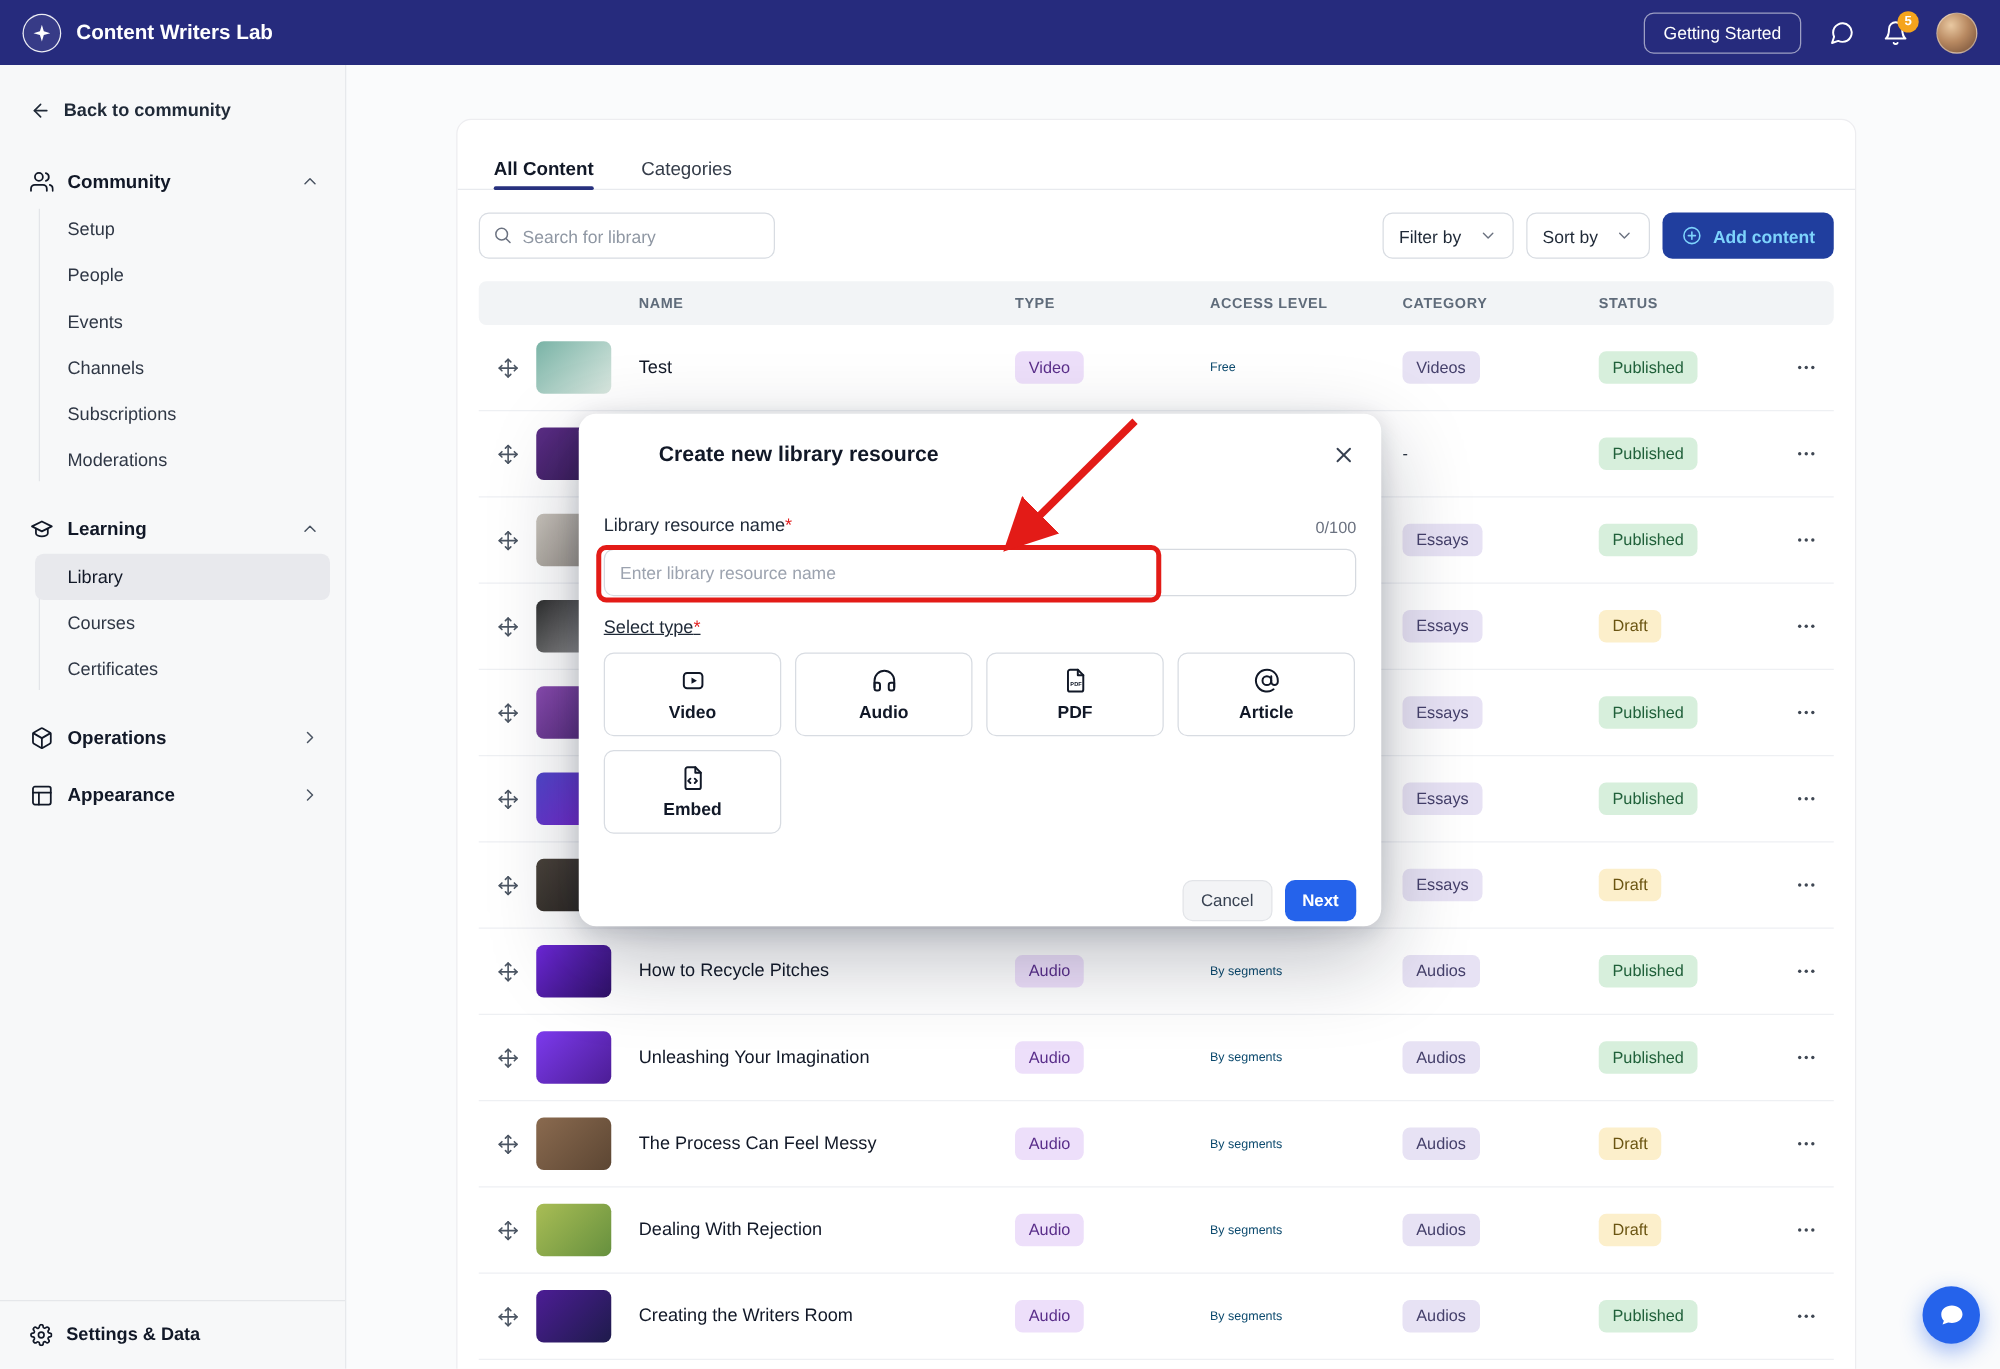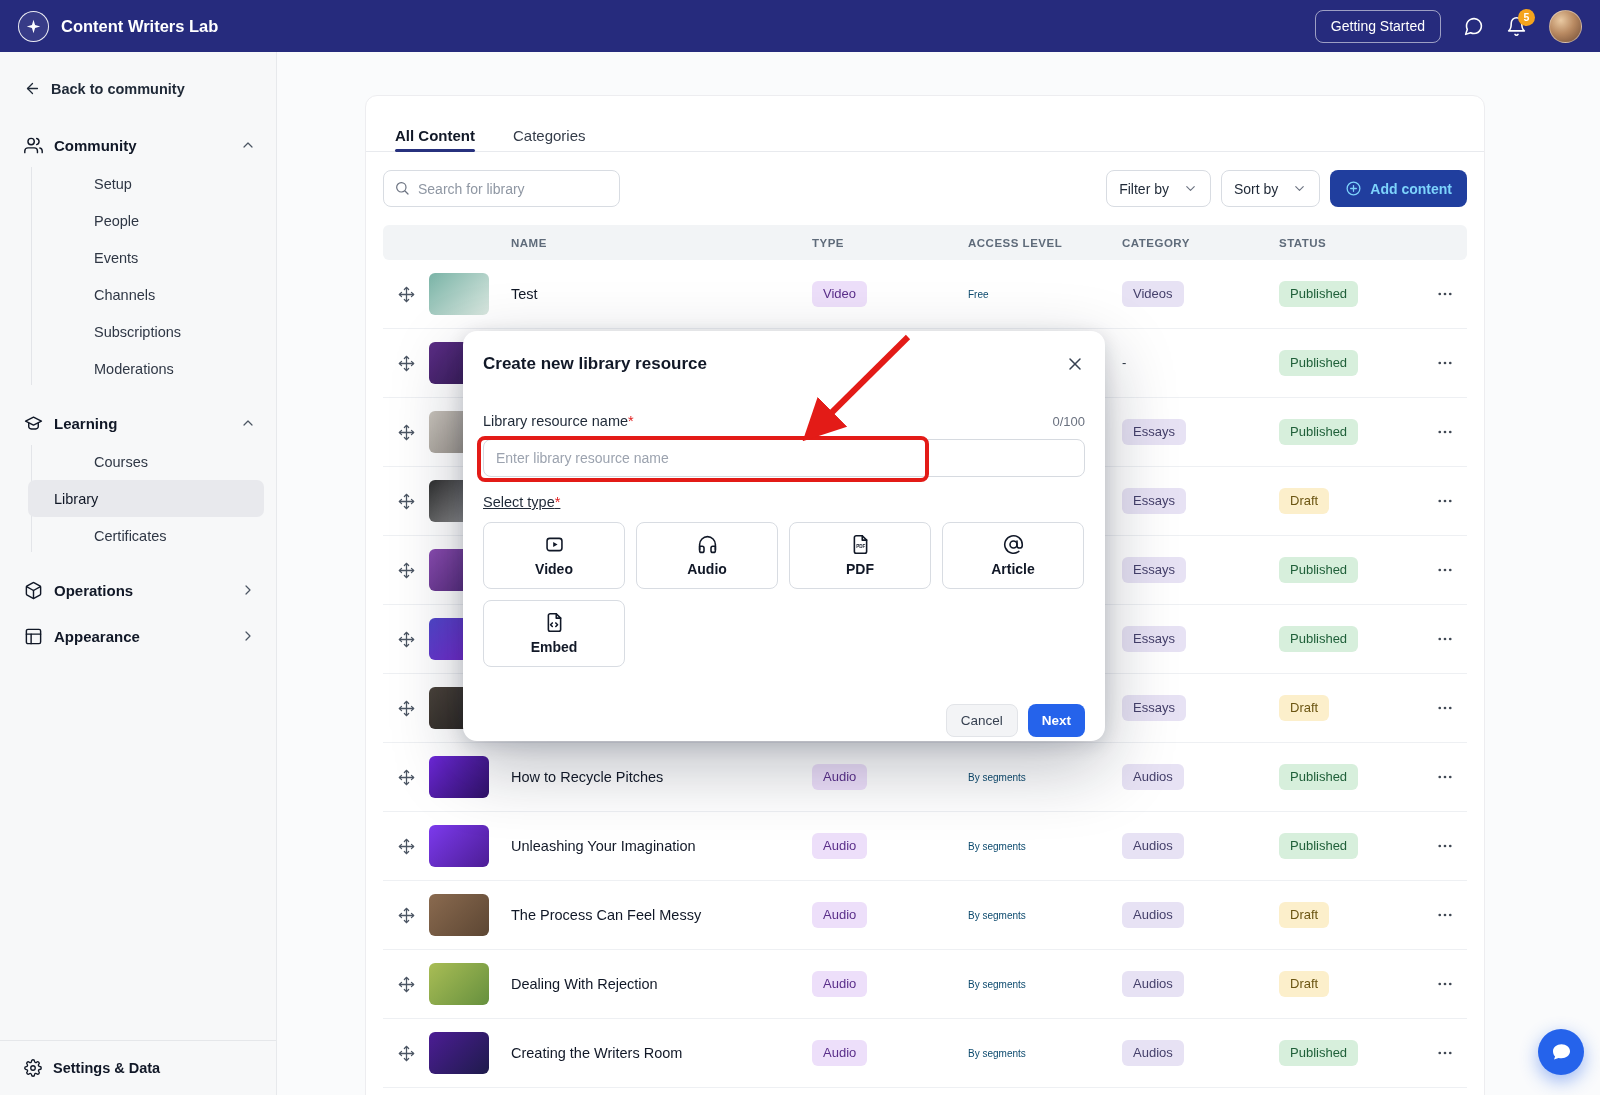--- a/index.html
+++ b/index.html
@@ -28,21 +28,21 @@
 
   
   .sidebar { position:absolute; left:0; top:52px; bottom:0; width:277px; background:#f7f8f9;
     border-right:1px solid #e7e9ec; padding-top:28px; z-index:10; }
   .back-row { display:flex; align-items:center; gap:10px; padding:0 24px; font-size:14.5px; font-weight:700; color:#1f2937; cursor:pointer; margin-bottom:30px; }
   .section-row { display:flex; align-items:center; gap:11px; height:36px; padding:0 20px 0 24px;
     font-size:15px; font-weight:700; color:#111827; cursor:pointer; }
   .section-row .chev { margin-left:auto; color:#4b5563; }
   .sub-list { position:relative; padding:2px 0 4px; }
   .sub-list:before { content:""; position:absolute; left:31px; top:4px; bottom:6px; width:1px; background:#e3e5e9; }
-  .sub-item { height:37px; display:flex; align-items:center; padding-left:78px; font-size:14.5px; color:#2f3745; cursor:pointer; position:relative;margin-left:16px; }
+  .sub-item { height:37px; display:flex; align-items:center; padding-left:54px; font-size:14.5px; color:#2f3745; cursor:pointer; position:relative; }
   .sub-item.selected { background:var(--selected-item-bg,#e8e9ed); border-radius:7px; margin:0 12px 0 28px; padding-left:26px; font-weight:500; color:#111827; }
   .side-gap { height:14px; }
   .settings-row { position:absolute; left:0; right:0; bottom:0; height:55px; border-top:1px solid #e5e7ea;
     display:flex; align-items:center; gap:11px; padding:0 24px; font-size:14.5px; font-weight:700; color:#111827; cursor:pointer; background:#f7f8f9; }
 
   
   .content { position:absolute; left:277px; top:52px; right:0; bottom:0; background:#fafbfc; }
   .card { position:absolute; left:88px; top:43px; width:1120px; height:1040px; background:#fff;
     border:1px solid #ededf0; border-radius:12px 12px 0 0; overflow:hidden; }
   .tabbar { display:flex; gap:38px; padding:0 29px; height:56px; align-items:flex-end; border-bottom:1px solid #e8eaee; }
@@ -78,21 +78,21 @@
   .pill.category { background:var(--category-pill-bg,#e7e2f4); color:#45406b; }
   .pill.category.plain { background:transparent; padding:0; color:#1f2937; }
   .pill.status.published { background:var(--published-bg,#d7efdc); color:#20603a; }
   .pill.status.draft { background:var(--draft-bg,#fcefcb); color:#6b5512; }
   .more-btn { color:#3f4753; cursor:pointer; display:flex; }
 
   
   .modal { position:absolute; left:463px; top:331px; width:642px; height:410px; background:#fff; border-radius:14px;
     box-shadow:0 25px 70px rgba(15,23,42,.28), 0 4px 18px rgba(15,23,42,.14); z-index:40; padding:20px; }
   .modal-head { display:flex; align-items:center; justify-content:space-between; height:26px; }
-  .modal-title { font-size:17px; font-weight:700; color:#111827; }
+  .modal-title { font-size:17px; font-weight:700; color:#111827;margin-left:44px; }
   .modal-close { color:#374151; cursor:pointer; }
   .label-row { margin-top:36px; display:flex; align-items:center; justify-content:space-between; }
   .field-label { font-size:14.5px; color:#1f2937; font-weight:500; }
   .req { color:#e11d1d; }
   .char-counter { font-size:13px; color:#6b7280; }
   .name-input { margin-top:10px; width:100%; height:38px; border:1px solid #d6dae0; border-radius:8px;
     padding:0 12px; font-size:14px; font-family:inherit; color:#1f2937; outline:none; }
   .name-input::placeholder { color:#9ca3af; }
   .select-type-label { margin-top:17px; font-size:14.5px; color:#1f2937; font-weight:500;text-decoration:underline; }
   .type-grid { margin-top:12px; display:grid; grid-template-columns:repeat(4,142px); gap:11px; }
@@ -180,22 +180,22 @@
     <svg class="ic" width="19" height="19" viewBox="0 0 24 24">
       <path d="M22 9L12 4 2 9l10 5 10-5z"></path>
         <path d="M6 11.5V16c0 1.7 2.7 3 6 3s6-1.3 6-3v-4.5"></path>
     </svg>
     <span>Learning</span>
     <svg class="ic chev" width="16" height="16" viewBox="0 0 24 24">
         <polyline points="6 15 12 9 18 15"></polyline>
       </svg>
   </div>
   <div class="sub-list">
+    <div class="sub-item selected">Library</div>
     <div class="sub-item">Courses</div>
-    <div class="sub-item selected">Library</div>
     <div class="sub-item">Certificates</div>
   </div>
 
   <div class="side-gap"></div>
 
   <div class="section-row">
     <svg class="ic" width="19" height="19" viewBox="0 0 24 24">
       <path d="M21 16V8a2 2 0 0 0-1-1.73l-7-4a2 2 0 0 0-2 0l-7 4A2 2 0 0 0 3 8v8a2 2 0 0 0 1 1.73l7 4a2 2 0 0 0 2 0l7-4A2 2 0 0 0 21 16z"></path>
       <polyline points="3.27 6.96 12 12.01 20.73 6.96"></polyline>
         <line x1="12" y1="22.08" x2="12" y2="12"></line>

